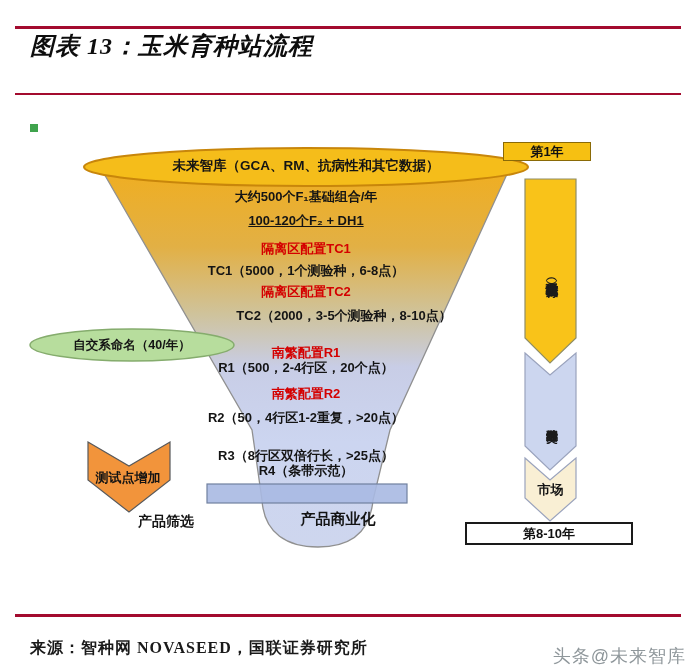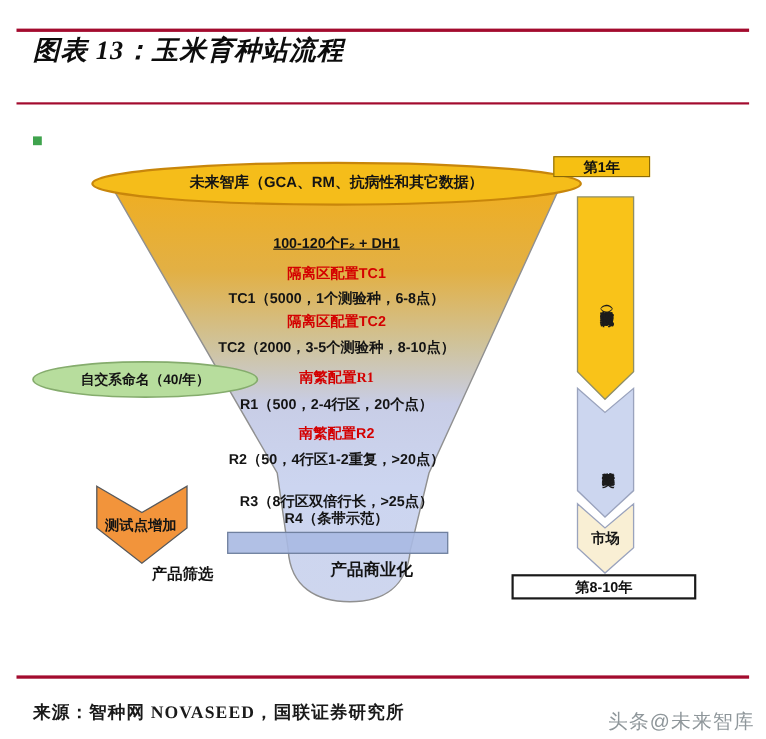--- a/index.html
+++ b/index.html
@@ -65,26 +65,27 @@
     <ellipse cx="132" cy="345" rx="102" ry="16" fill="#b7dd9d" stroke="#85ac6d" stroke-width="1.5"></ellipse>
 
     <polygon points="88,442 129,466 170,442 170,480 129,512 88,480" fill="#f2943b" stroke="#58595b" stroke-width="1.2"></polygon>
 
     <polygon points="525,179 576,179 576,338 550,363 525,338" fill="#f9c319" stroke="#8f8e66" stroke-width="1.2"></polygon>
     <polygon points="525,353 550,375 576,353 576,446 550,470 525,446" fill="#ccd6ef" stroke="#9aa3bd" stroke-width="1.2"></polygon>
     <polygon points="525,458 550,480 576,458 576,498 550,521 525,498" fill="#f9efd4" stroke="#9aa3bd" stroke-width="1.2"></polygon>
   </svg>
 
   <div class="fline hdr" style="top:158px;">未来智库（GCA、RM、抗病性和其它数据）</div>
+  <div class="fline" style="top:189px;">大约500个F₁基础组合/年</div>
   <div class="fline" style="top:213px;text-decoration:underline;">100-120个F₂ + DH1</div>
   <div class="fline red" style="top:241px;">隔离区配置TC1</div>
   <div class="fline" style="top:263px;">TC1（5000，1个测验种，6-8点）</div>
   <div class="fline red" style="top:284px;">隔离区配置TC2</div>
-  <div class="fline" style="top:308px;">TC2（2000，3-5个测验种，8-10点）</div>
-  <div class="fline red" style="top:335px;font-family:Liberation Serif, serif;">南繁配置R1</div>
+  <div class="fline" style="top:308px;padding-left:38px;">TC2（2000，3-5个测验种，8-10点）</div>
+  <div class="fline red" style="top:345px;">南繁配置R1</div>
   <div class="fline" style="top:360px;">R1（500，2-4行区，20个点）</div>
   <div class="fline red" style="top:386px;">南繁配置R2</div>
   <div class="fline" style="top:410px;">R2（50，4行区1-2重复，&gt;20点）</div>
   <div class="fline" style="top:448px;">R3（8行区双倍行长，&gt;25点）</div>
   <div class="fline" style="top:463px;">R4（条带示范）</div>
   <div class="fline big" style="top:511px;padding-left:32px;">产品商业化</div>
 
   <div class="side-label" style="left:30px;top:337px;width:204px;font-size:12.5px;">自交系命名（40/年）</div>
   <div class="side-label" style="left:63px;top:469px;width:130px;font-size:13px;">测试点增加</div>
   <div class="side-label" style="left:126px;top:513px;width:80px;font-size:14px;">产品筛选</div>

